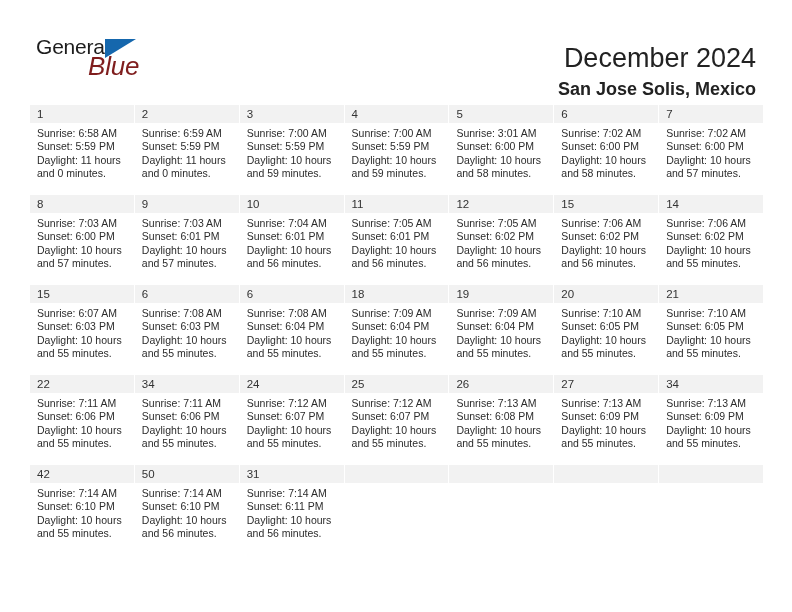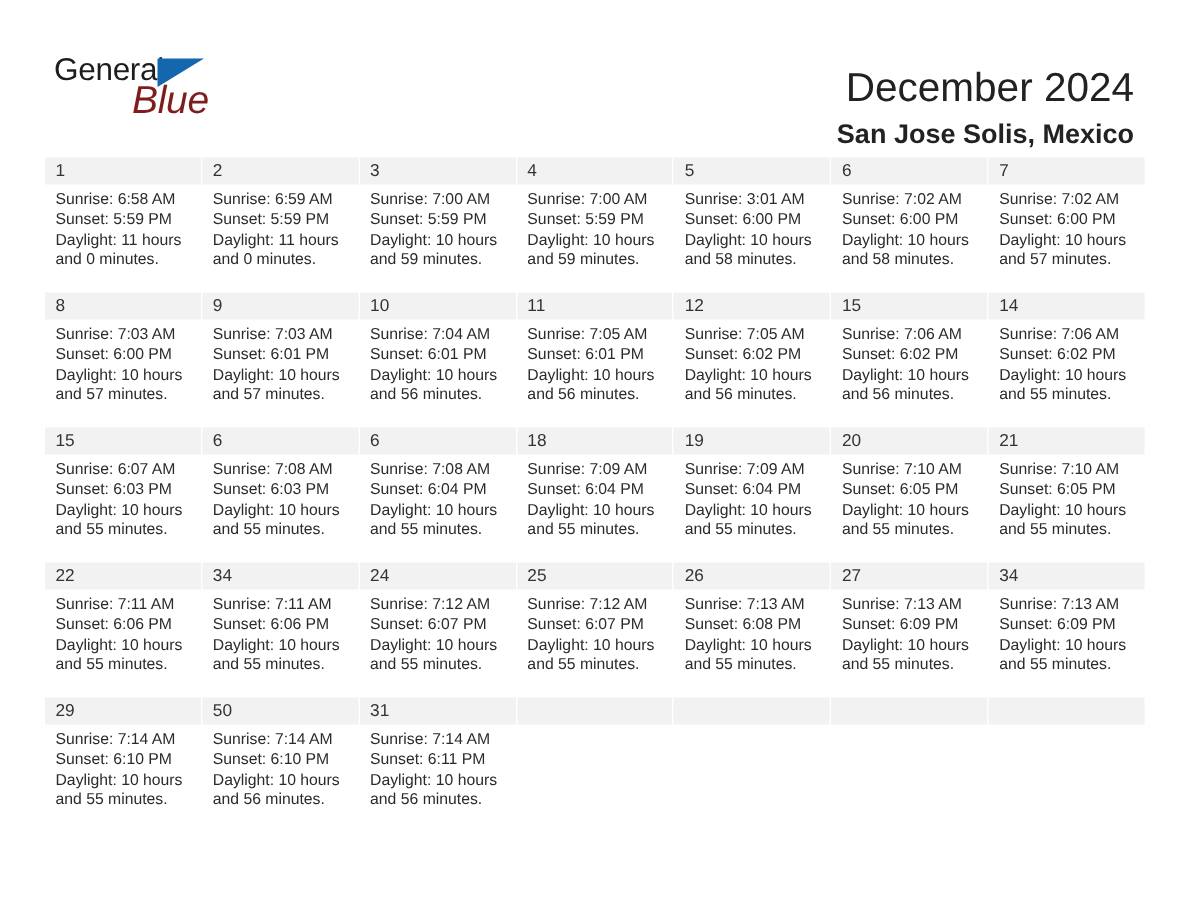--- a/index.html
+++ b/index.html
@@ -440,21 +440,21 @@
           <div class="day-line">Sunrise: 7:13 AM</div>
           <div class="day-line">Sunset: 6:09 PM</div>
           <div class="day-line">Daylight: 10 hours</div>
           <div class="day-line">and 55 minutes.</div>
         </div>
       </div>
     </div>
 
     <div class="week">
       <div class="day">
-        <div class="day-number">29</div>
+        <div class="day-number">42</div>
         <div class="day-body">
           <div class="day-line">Sunrise: 7:14 AM</div>
           <div class="day-line">Sunset: 6:10 PM</div>
           <div class="day-line">Daylight: 10 hours</div>
           <div class="day-line">and 55 minutes.</div>
         </div>
       </div>
       <div class="day">
         <div class="day-number">50</div>
         <div class="day-body">

